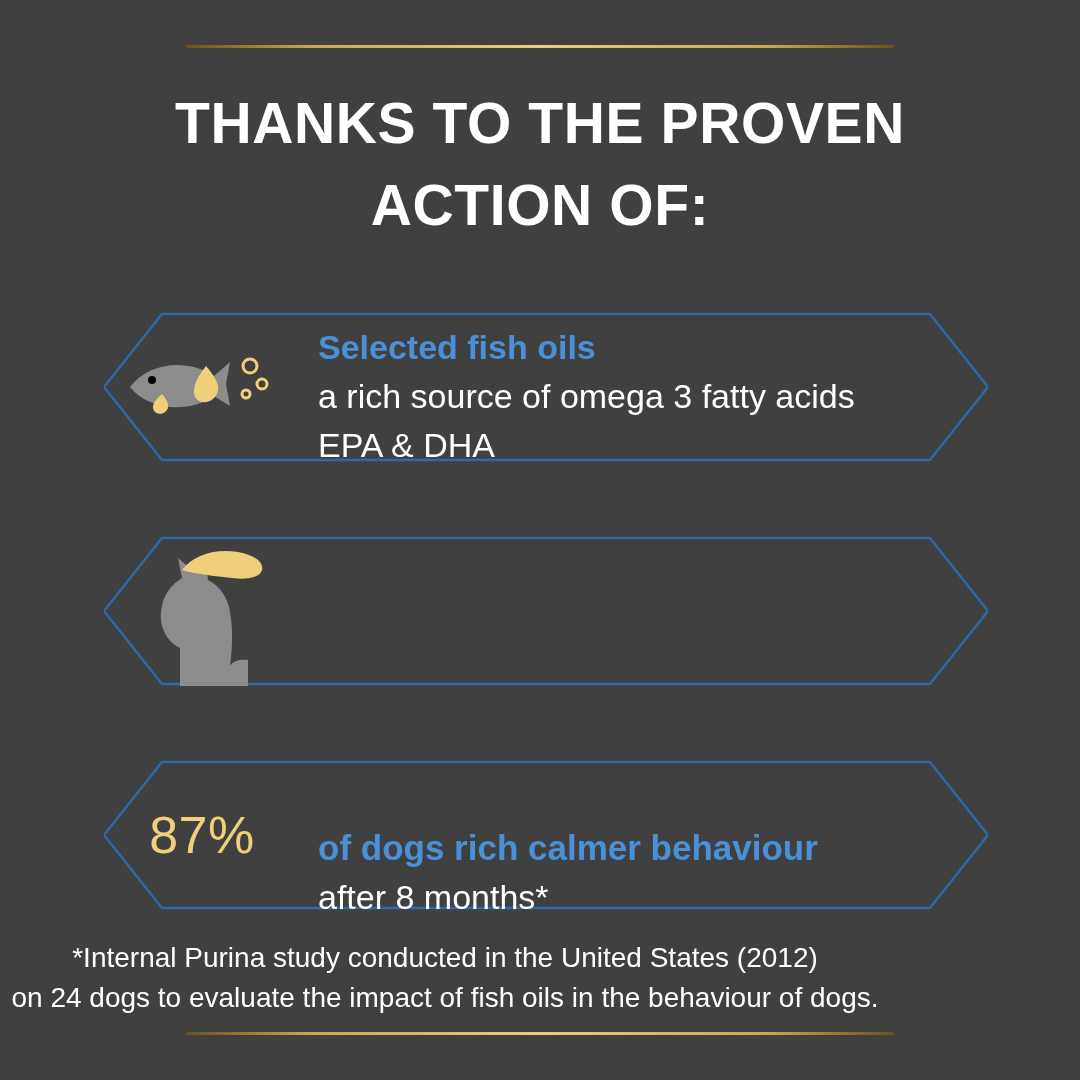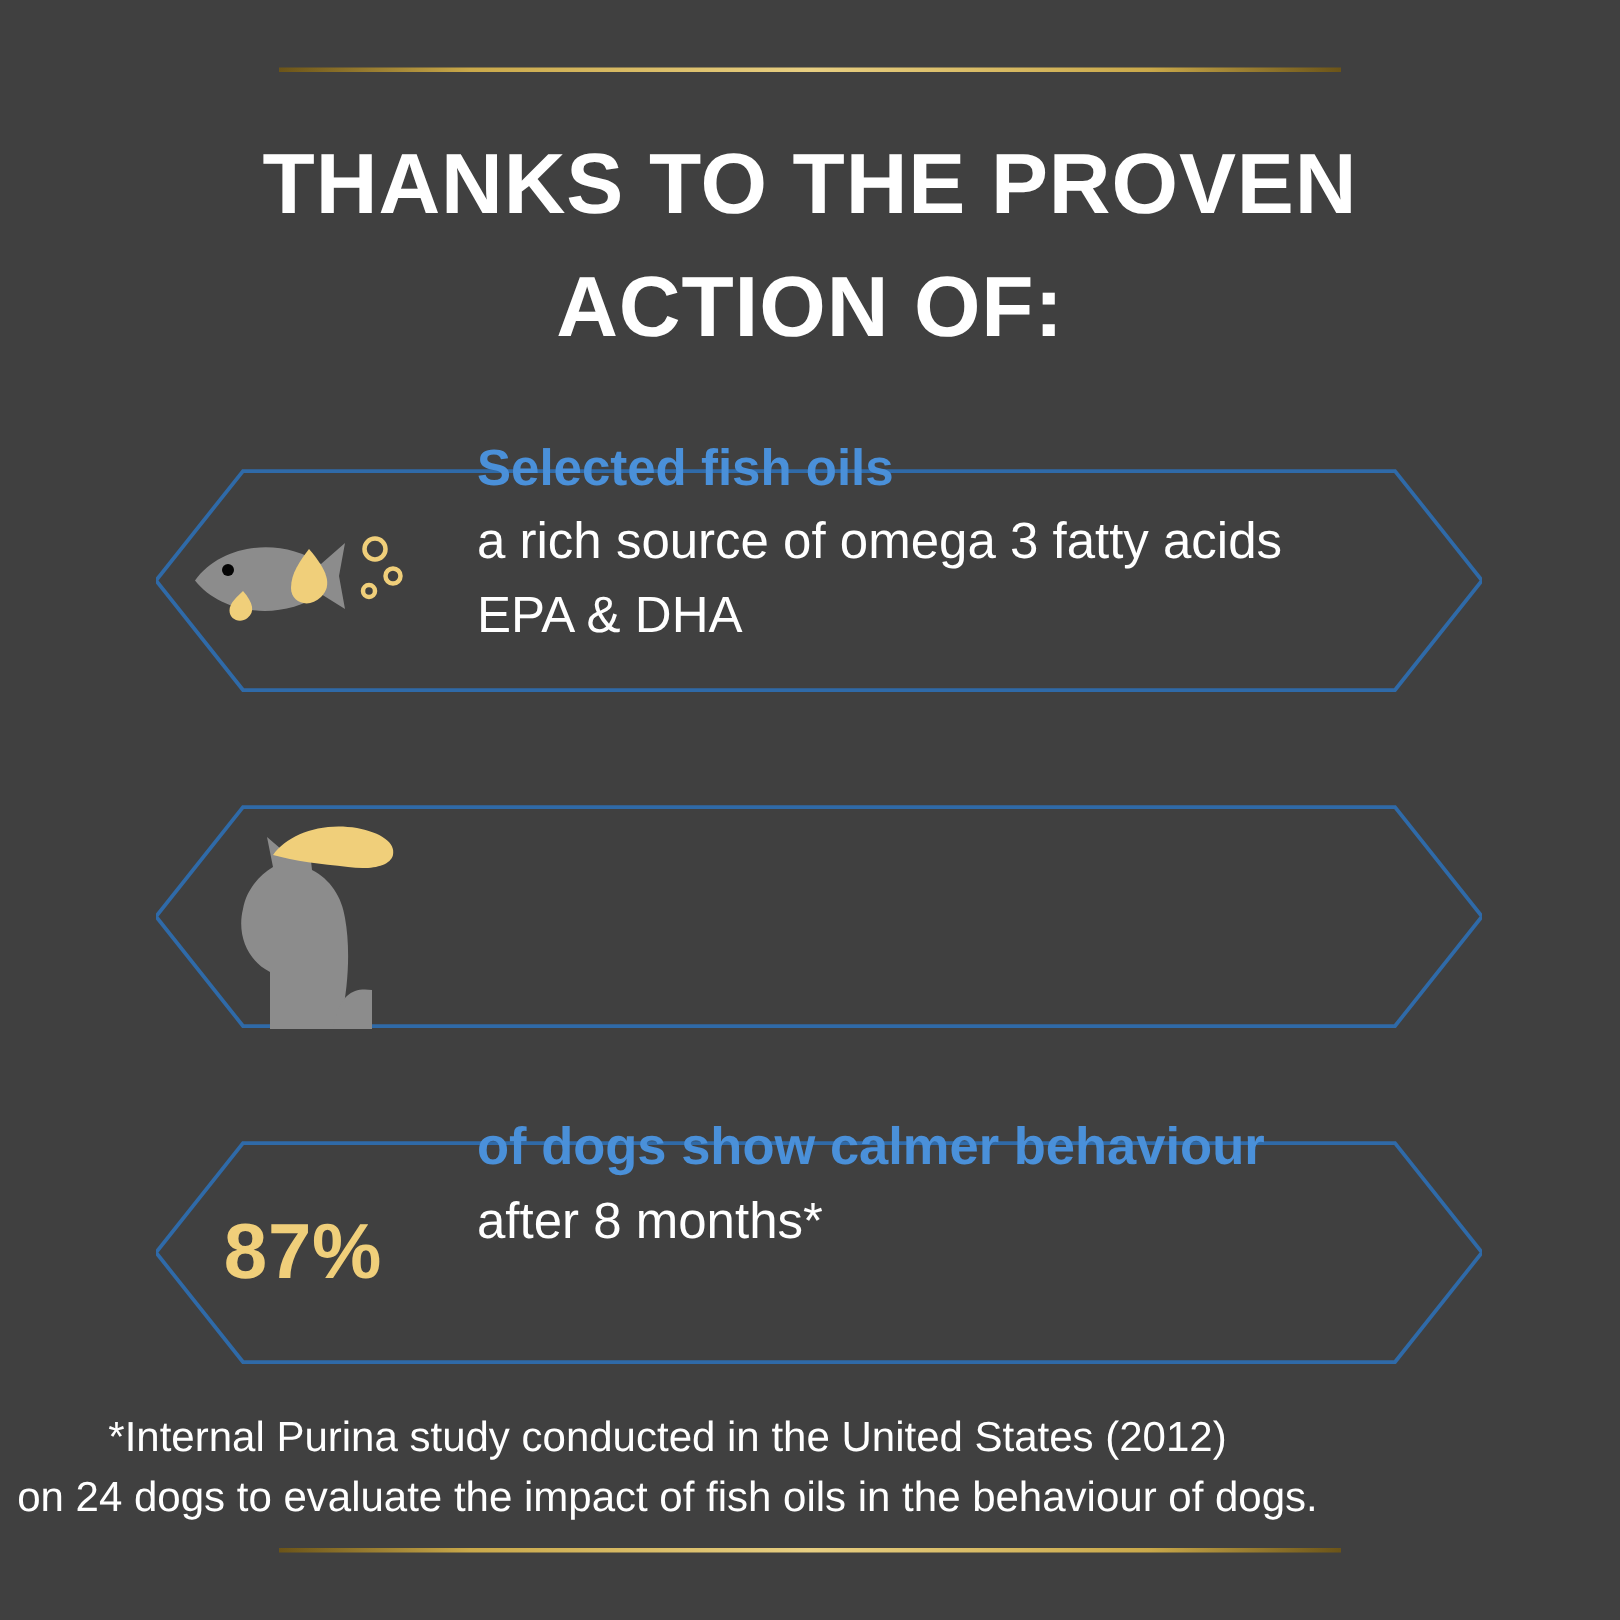--- a/index.html
+++ b/index.html
@@ -81,35 +81,35 @@
     justify-content: center;
   }
   .text-cell {
     position: absolute;
     left: 318px;
     top: 0;
     width: 640px;
     height: 182px;
     display: flex;
     flex-direction: column;
-    justify-content: flex-start;
+    justify-content: flex-end;
   }
   .text-line {
     font-size: 34px;
     line-height: 1.44;
     color: #ffffff;
     white-space: nowrap;
   }
   .text-line.accent {
     color: #4a90d9;
     font-weight: bold;
   }
   .pct {
     font-size: 52px;
-    font-weight: bold;
+    font-weight: normal;
     color: #f0cf7a;
     letter-spacing: 0.5px;
   }
 
   
   .row1 .text-cell { left: 318px; top: -8px; }
   .row2 .text-cell { left: 318px; top: 0px; }
   .row3 .text-cell { left: 318px; top: -4px; }
   .row3 .text-line.accent { font-size: 35px; }
 
@@ -189,21 +189,21 @@
     <div class="row row3">
       <div class="row-banner">
         <svg width="884" height="182" viewBox="0 0 884 182" fill="none" xmlns="http://www.w3.org/2000/svg">
           <path d="M0 91 L58 18 L826 18 L884 91 L826 164 L58 164 Z" stroke="#2f6aa8" stroke-width="2.5" fill="none"></path>
         </svg>
       </div>
       <div class="icon-cell">
         <span class="pct">87%</span>
       </div>
       <div class="text-cell">
-        <span class="text-line accent">of dogs show calmer behaviour</span>
+        <span class="text-line accent">of dogs rich calmer behaviour</span>
         <span class="text-line">after 8 months*</span>
       </div>
     </div>
 
   </div>
 
   <div class="footnote">
     <span class="fline">*Internal Purina study conducted in the United States (2012)</span>
     <span class="fline">on 24 dogs to evaluate the impact of fish oils in the behaviour of dogs.</span>
   </div>

